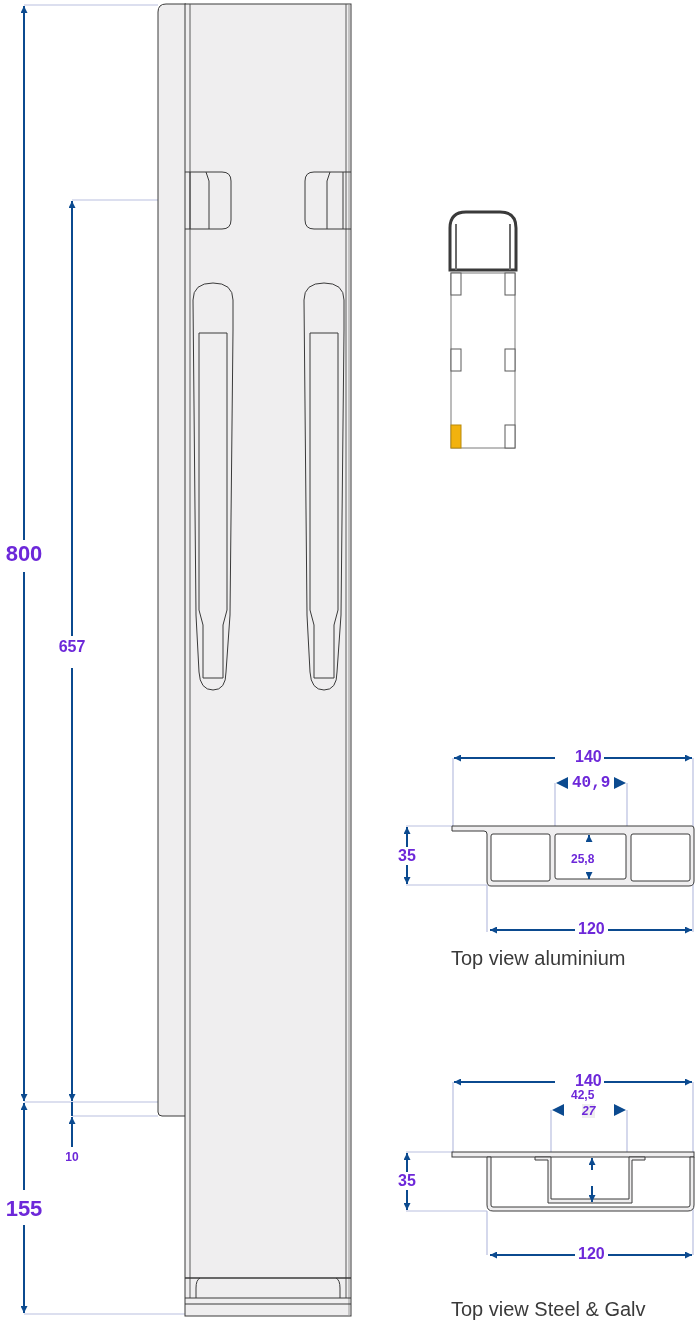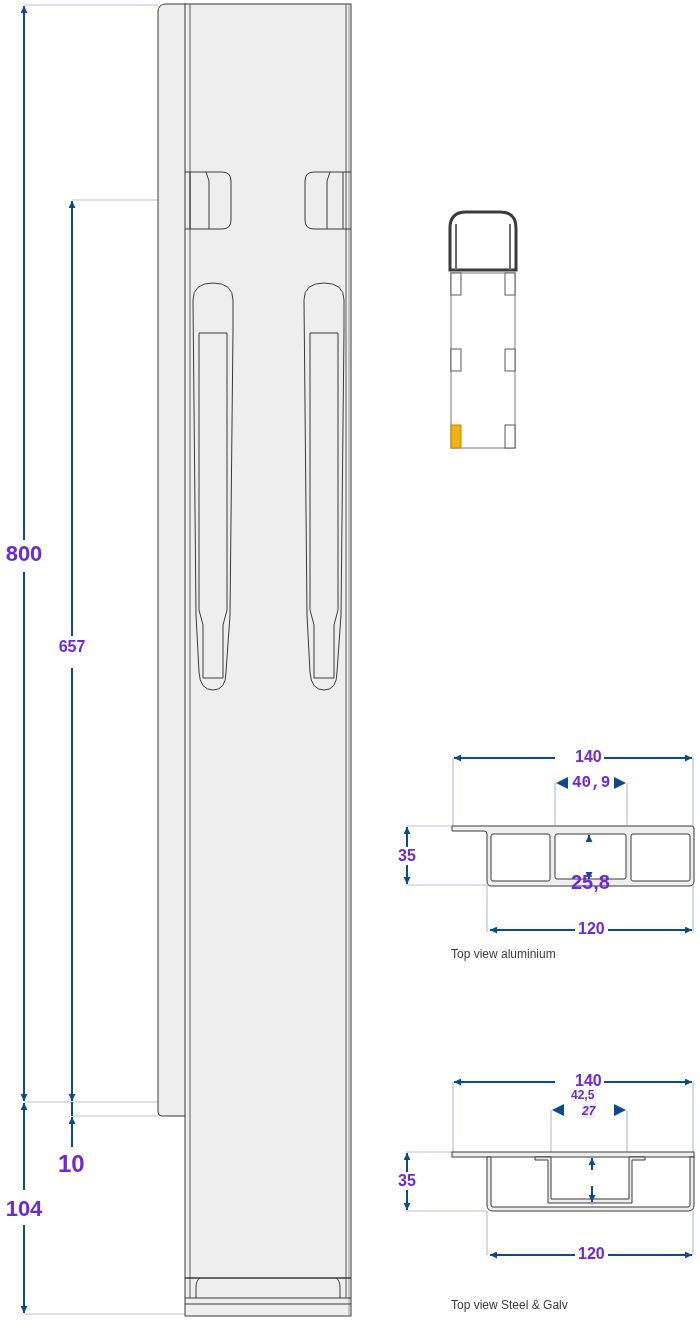--- a/index.html
+++ b/index.html
@@ -1,21 +1,21 @@
 <!DOCTYPE html>
 <html><head>
   <meta charset="utf-8">
   <style>
     html, body { margin: 0; padding: 0; background: #ffffff; }
     body { width: 700px; height: 1325px; position: relative; overflow: hidden;
            font-family: "Liberation Sans", sans-serif; }
     svg { position: absolute; left: 0; top: 0; }
     .lbl { position: absolute; font-family: "Liberation Sans", sans-serif; color: #6d28d9; white-space: nowrap; }
     .lbl.bold { font-weight: bold; }
-    .caption { position: absolute; font-family: "Liberation Sans", sans-serif; color: #3a3a3a; font-size: 12px; white-space: nowrap; }
+    .caption { position: absolute; font-family: "Liberation Sans", sans-serif; color: #3a3a3a; font-size: 20px; white-space: nowrap; }
   </style>
 </head>
 <body>
 
 <svg width="700" height="1325" viewBox="0 0 700 1325" xmlns="http://www.w3.org/2000/svg">
   <defs>
     <marker id="arr" viewBox="0 0 10 10" refX="10" refY="5" markerWidth="7" markerHeight="7" orient="auto-start-reverse" markerUnits="userSpaceOnUse">
       <path d="M0,0 L10,5 L0,10 z" fill="#0b4a8f"></path>
     </marker>
   </defs>
@@ -154,27 +154,27 @@
       <line x1="592" y1="1170" x2="592" y2="1158" marker-end="url(#arr)"></line>
       <line x1="592" y1="1186" x2="592" y2="1202" marker-end="url(#arr)"></line>
     </g>
     <path d="M552,1110 L564,1104 L564,1116 Z" fill="#0b4a8f"></path>
     <path d="M626,1110 L614,1104 L614,1116 Z" fill="#0b4a8f"></path>
   </g>
 </svg>
 
 <div class="lbl bold" style="left:2px; top:541px; font-size:22px; width:44px; text-align:center; background:#fff;">800</div>
 <div class="lbl bold" style="left:50px; top:638px; font-size:16px; width:44px; text-align:center; background:#fff;">657</div>
-<div class="lbl bold" style="left:58px; top:1150px; font-size:24px; width:28px; ">10</div>
-<div class="lbl bold" style="left:2px; top:1196px; font-size:22px; width:44px; text-align:center; background:#fff;">104</div>
+<div class="lbl bold" style="left:58px; top:1150px; font-size:12px; width:28px; text-align:center;">10</div>
+<div class="lbl bold" style="left:2px; top:1196px; font-size:22px; width:44px; text-align:center; background:#fff;">155</div>
 
 <div class="lbl bold" style="left:573px; top:748px; font-size:16px; background:#fff; padding:0 2px;">140</div>
 <div class="lbl bold" style="left:572px; top:774px; font-size:16px;font-family:Liberation Mono, monospace;">40,9</div>
 <div class="lbl bold" style="left:398px; top:847px; font-size:16px; background:#fff;">35</div>
-<div class="lbl bold" style="left:571px; top:871px; font-size:20px;">25,8</div>
+<div class="lbl bold" style="left:571px; top:852px; font-size:12px;">25,8</div>
 <div class="lbl bold" style="left:576px; top:920px; font-size:16px; background:#fff; padding:0 2px;">120</div>
 <div class="caption" style="left:451px; top:947px;">Top view aluminium</div>
 
 <div class="lbl bold" style="left:573px; top:1072px; font-size:16px; background:#fff; padding:0 2px;">140</div>
 <div class="lbl bold" style="left:571px; top:1040px; font-size:12px;margin-top:48px;">42,5</div>
 <div class="lbl bold" style="left:398px; top:1172px; font-size:16px; background:#fff;">35</div>
 <div class="lbl bold" style="left:582px; top:1104px; font-size:12px; background:#efeeef;font-style:italic;">27</div>
 <div class="lbl bold" style="left:576px; top:1245px; font-size:16px; background:#fff; padding:0 2px;">120</div>
 <div class="caption" style="left:451px; top:1298px;">Top view Steel &amp; Galv</div>
 

